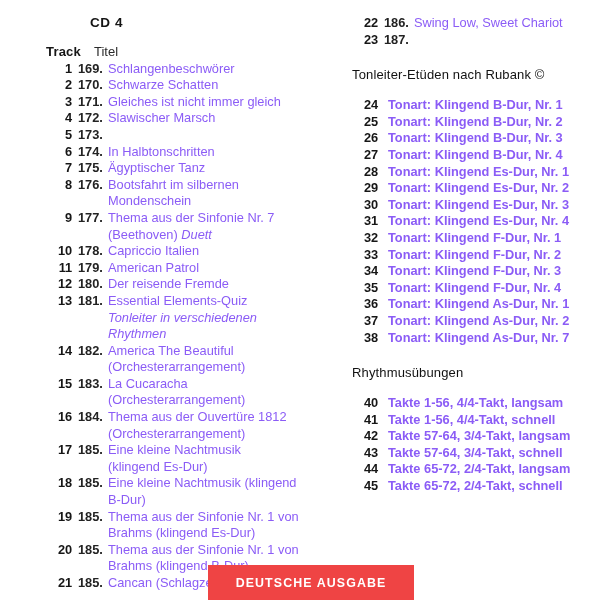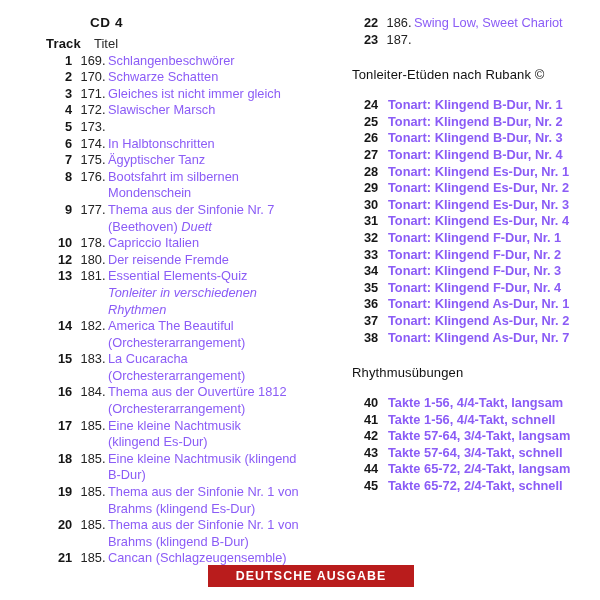--- a/index.html
+++ b/index.html
@@ -68,24 +68,25 @@
   }
   .row .num {
     flex: 0 0 26px;
     text-align: right;
     font-weight: bold;
     font-size: 12.8px;
     letter-spacing: -0.1px;
   }
   .row .code {
     flex: 0 0 32px;
-    text-align: center;
+    text-align: left;
     padding-left: 6px;
     font-size: 12.8px;
     color: #232323;
+    font-weight: bold;
   }
   .row .title {
     flex: 1 1 auto;
     font-size: 12.8px;
     color: #8b5cf6;
     line-height: 16.6px;
   }
   .row .title .cont {
     display: block;
   }
@@ -119,41 +120,41 @@
   }
   .gap-md  { height: 14px; }
   .gap-lg  { height: 18px; }
 
   
   .banner {
     position: absolute;
     left: 208px;
     top: 565px;
     width: 206px;
-    height: 22px;
-    background: #b91c1c;
+    height: 36px;
+    background: #ef4444;
     display: flex;
     align-items: center;
     justify-content: center;
   }
   .banner span {
     color: #ffffff;
     font-size: 12.4px;
     font-weight: bold;
     letter-spacing: 1.1px;
   }
 </style>
 </head>
 <body>
 
 <div class="page">
 
   <div class="cd-title">CD 4</div>
 
-  <div class="col col-left" style="top:36px;">
+  <div class="col col-left" style="top:44px;">
     <div class="listhead">
       <div class="h-track">Track</div>
       <div class="h-titel">Titel</div>
     </div>
     <div id="left-tracks">
         <div class="row row-r2">
           <div class="num">1</div>
           <div class="code">169.</div>
           <div class="title">Schlangenbeschwörer</div>
         </div>
@@ -195,20 +196,25 @@
           <div class="num">9</div>
           <div class="code">177.</div>
           <div class="title">Thema aus der Sinfonie Nr. 7<span class="cont">(Beethoven) <span class="ital">Duett</span></span></div>
         </div>
         <div class="row row-r2">
           <div class="num">10</div>
           <div class="code">178.</div>
           <div class="title">Capriccio Italien</div>
         </div>
         <div class="row row-r2">
+          <div class="num">11</div>
+          <div class="code">179.</div>
+          <div class="title">American Patrol</div>
+        </div>
+        <div class="row row-r2">
           <div class="num">12</div>
           <div class="code">180.</div>
           <div class="title">Der reisende Fremde</div>
         </div>
         <div class="row row-r2">
           <div class="num">13</div>
           <div class="code">181.</div>
           <div class="title">Essential Elements-Quiz<span class="cont"><span class="ital">Tonleiter in verschiedenen Rhythmen</span></span></div>
         </div>
         <div class="row row-r2">

